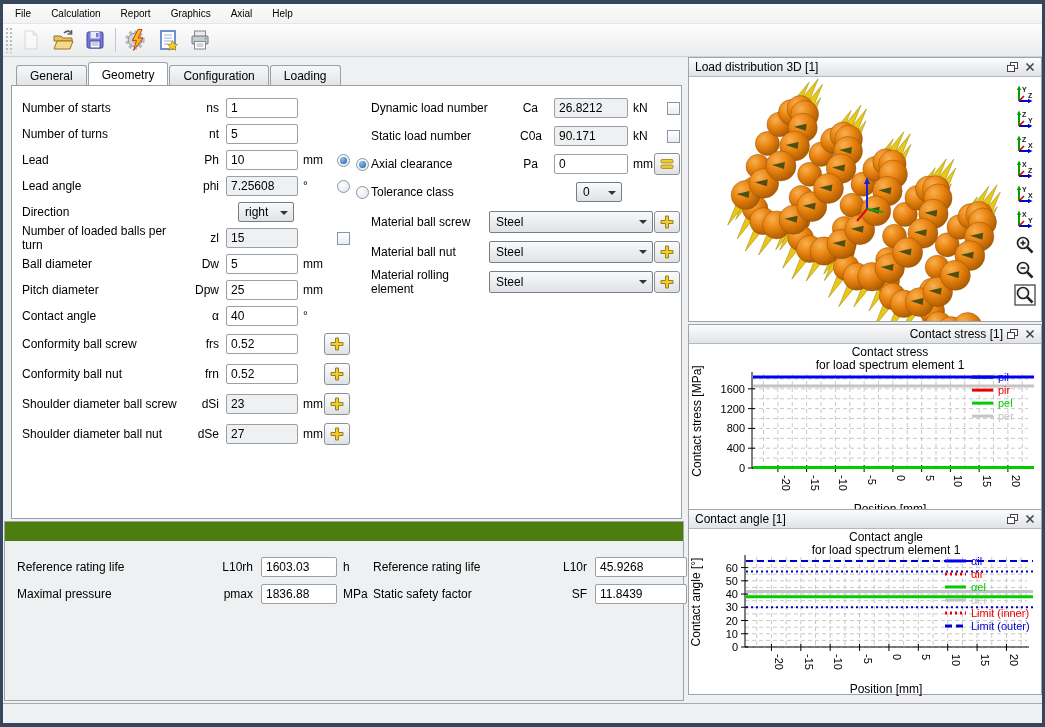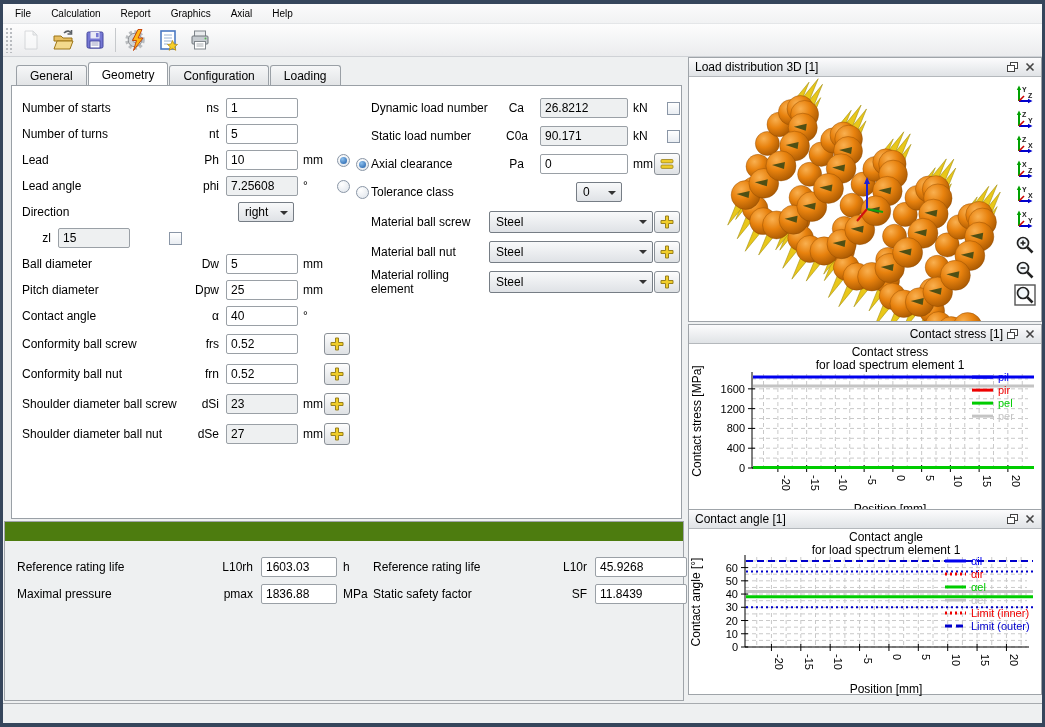--- a/index.html
+++ b/index.html
@@ -31,21 +31,21 @@
   .frow { display:flex; align-items:center; height:20px; margin-bottom:6px; }
   .frow.tall { height:24px; margin-bottom:6px; }
   .frow-r { display:flex; align-items:center; height:20px; margin-bottom:8px; }
   .frow-r.tall { height:24px; margin-bottom:6px; }
   .flabel { flex:1; font-size:12px; }
   .flabel.fixed { flex:none; width:118px; }
   .fpre { width:15px; display:flex; align-items:center; }
   .fsym { width:36px; text-align:right; padding-right:7px; font-size:12px; }
   .fsym-r { width:34px; text-align:right; padding-right:16px; font-size:12px; }
   .ffield { width:72px; }
-  .ffield-r { width:88px; }
+  .ffield-r { width:74px; }
   .funit { width:25px; padding-left:5px; font-size:12px; }
   .fextra { width:27px; display:flex; justify-content:flex-end; align-items:center; }
   input.tfield { width:100%; height:20px; border:1px solid #9aa0a6; border-radius:2px; padding:0 4px; font:12px "Liberation Sans", sans-serif; background:#fff; }
   input.tfield.ro { background:#eef0f1; }
   .combo { position:relative; height:20px; border:1px solid #767d85; border-radius:2px; background:linear-gradient(#f8f9fa,#dfe2e6);
     display:flex; align-items:center; padding:0 16px 0 6px; font-size:12px; cursor:default; }
   .combo::after { content:""; position:absolute; right:5px; top:8px; border:4px solid transparent; border-top-color:#333; }
   .small-btn { width:26px; height:22px; border:1px solid #8a9097; border-radius:3px; background:linear-gradient(#fdfdfd,#dee1e4);
     display:flex; align-items:center; justify-content:center; padding:0; cursor:default; }
   .radio { width:13px; height:13px; border-radius:50%; border:1px solid #8a96a6; background:radial-gradient(circle at 35% 30%, #fff, #dde3ea); position:relative; display:inline-block; }
@@ -190,20 +190,21 @@
               <div class="fsym"></div>
               <div class="ffield" style="padding-left: 12px;">
                 <div class="combo" style="width: 56px;">
                   <span>right</span>
                 </div>
               </div>
               <div class="funit"></div>
               <div class="fextra"></div>
             </div>
             <div class="frow">
+              <div class="flabel">Number of loaded balls per turn</div>
               <div class="fsym">zl</div>
               <div class="ffield"><input type="text" class="tfield ro" readonly="" value="15" style=""></div>
               <div class="funit"></div>
               <div class="fextra">
                 <span class="checkbox"></span>
               </div>
             </div>
             <div class="frow">
               <div class="flabel">Ball diameter</div>
               <div class="fsym">Dw</div>

